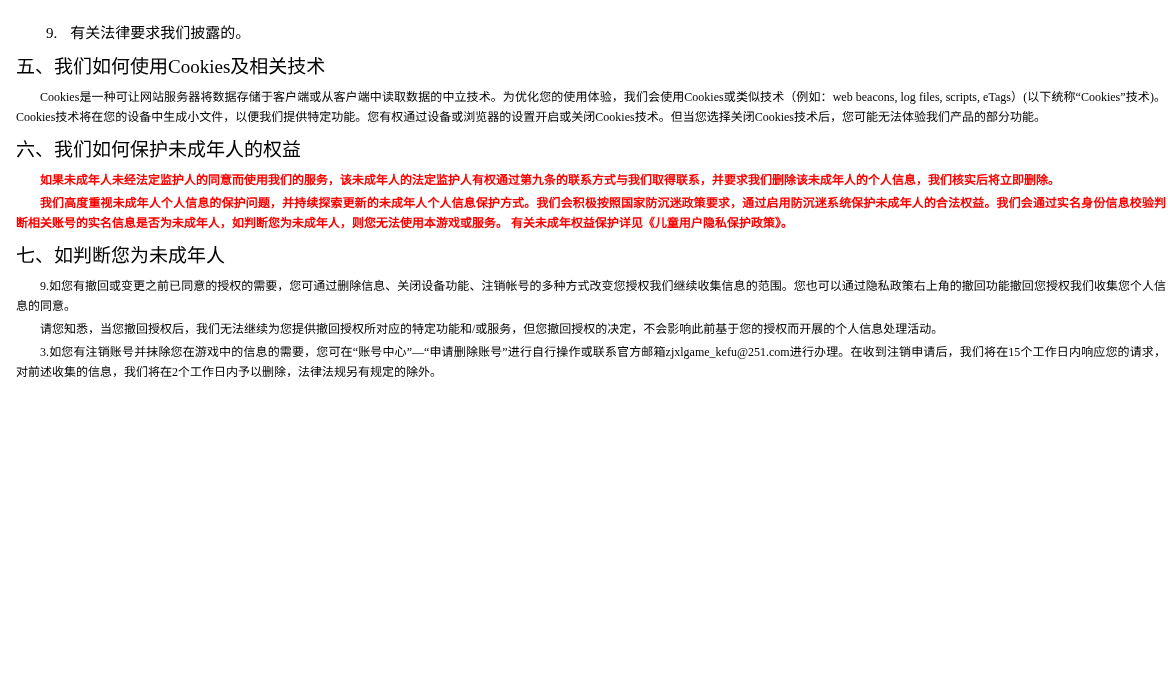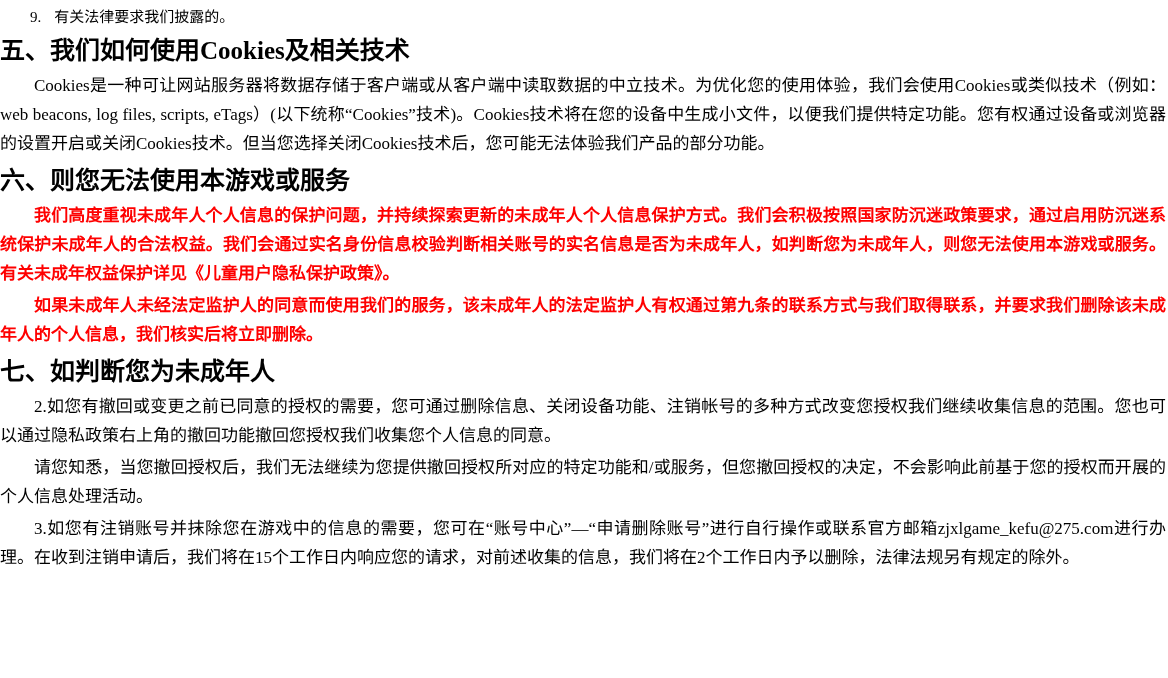--- a/index.html
+++ b/index.html
@@ -13,43 +13,44 @@
     background:var(--bg);
   }
   body{
     width:1168px;
     height:678px;
     overflow:hidden;
     color:var(--ink);
     font-family:"Liberation Serif","DejaVu Serif",serif;
   }
   .doc{
-    padding:6px 2px 0 0;
+    padding:6px 2px 0 16px;
+    margin-top:16px;
   }
   .list-item{
     margin:0 0 4px 30px;
     font-size:15px;
     line-height:22px;
     text-align:left;
   }
   .list-item .num{
     display:inline-block;
     margin-right:13px;
   }
   h2.sec-heading{
-    font-size:25px;
+    font-size:19px;
     line-height:26px;
-    font-weight:bold;
+    font-weight:normal;
     margin:10px 0 7px 0;
     color:var(--ink);
     text-align:left;
   }
   p.body-p{
-    font-size:17px;
-    line-height:29px;
+    font-size:12px;
+    line-height:20px;
     margin:3px 0;
     text-indent:2em;
     text-align:justify;
   }
   p.red-p{
     color:var(--red);
     font-weight:bold;
   }
 </style>
 </head>
@@ -58,24 +59,24 @@
 <div class="doc">
 
   <div class="list-item">
     <span class="num">9.</span><span>有关法律要求我们披露的。</span>
   </div>
 
   <h2 class="sec-heading">五、我们如何使用Cookies及相关技术</h2>
 
   <p class="body-p">Cookies是一种可让网站服务器将数据存储于客户端或从客户端中读取数据的中立技术。为优化您的使用体验，我们会使用Cookies或类似技术（例如：web beacons, log files, scripts, eTags）(以下统称“Cookies”技术)。Cookies技术将在您的设备中生成小文件，以便我们提供特定功能。您有权通过设备或浏览器的设置开启或关闭Cookies技术。但当您选择关闭Cookies技术后，您可能无法体验我们产品的部分功能。</p>
 
-  <h2 class="sec-heading">六、则您无法使用本游戏或服务</h2>
+  <h2 class="sec-heading">六、我们如何保护未成年人的权益</h2>
 
+  <p class="body-p red-p">如果未成年人未经法定监护人的同意而使用我们的服务，该未成年人的法定监护人有权通过第九条的联系方式与我们取得联系，并要求我们删除该未成年人的个人信息，我们核实后将立即删除。</p>
   <p class="body-p red-p">我们高度重视未成年人个人信息的保护问题，并持续探索更新的未成年人个人信息保护方式。我们会积极按照国家防沉迷政策要求，通过启用防沉迷系统保护未成年人的合法权益。我们会通过实名身份信息校验判断相关账号的实名信息是否为未成年人，如判断您为未成年人，则您无法使用本游戏或服务。 有关未成年权益保护详见《儿童用户隐私保护政策》。</p>
-  <p class="body-p red-p">如果未成年人未经法定监护人的同意而使用我们的服务，该未成年人的法定监护人有权通过第九条的联系方式与我们取得联系，并要求我们删除该未成年人的个人信息，我们核实后将立即删除。</p>
 
   <h2 class="sec-heading">七、如判断您为未成年人</h2>
 
-  <p class="body-p">2.如您有撤回或变更之前已同意的授权的需要，您可通过删除信息、关闭设备功能、注销帐号的多种方式改变您授权我们继续收集信息的范围。您也可以通过隐私政策右上角的撤回功能撤回您授权我们收集您个人信息的同意。</p>
+  <p class="body-p">9.如您有撤回或变更之前已同意的授权的需要，您可通过删除信息、关闭设备功能、注销帐号的多种方式改变您授权我们继续收集信息的范围。您也可以通过隐私政策右上角的撤回功能撤回您授权我们收集您个人信息的同意。</p>
   <p class="body-p">请您知悉，当您撤回授权后，我们无法继续为您提供撤回授权所对应的特定功能和/或服务，但您撤回授权的决定，不会影响此前基于您的授权而开展的个人信息处理活动。</p>
-  <p class="body-p">3.如您有注销账号并抹除您在游戏中的信息的需要，您可在“账号中心”—“申请删除账号”进行自行操作或联系官方邮箱zjxlgame_kefu@275.com进行办理。在收到注销申请后，我们将在15个工作日内响应您的请求，对前述收集的信息，我们将在2个工作日内予以删除，法律法规另有规定的除外。</p>
+  <p class="body-p">3.如您有注销账号并抹除您在游戏中的信息的需要，您可在“账号中心”—“申请删除账号”进行自行操作或联系官方邮箱zjxlgame_kefu@251.com进行办理。在收到注销申请后，我们将在15个工作日内响应您的请求，对前述收集的信息，我们将在2个工作日内予以删除，法律法规另有规定的除外。</p>
 
 </div>
 
 </body></html>

